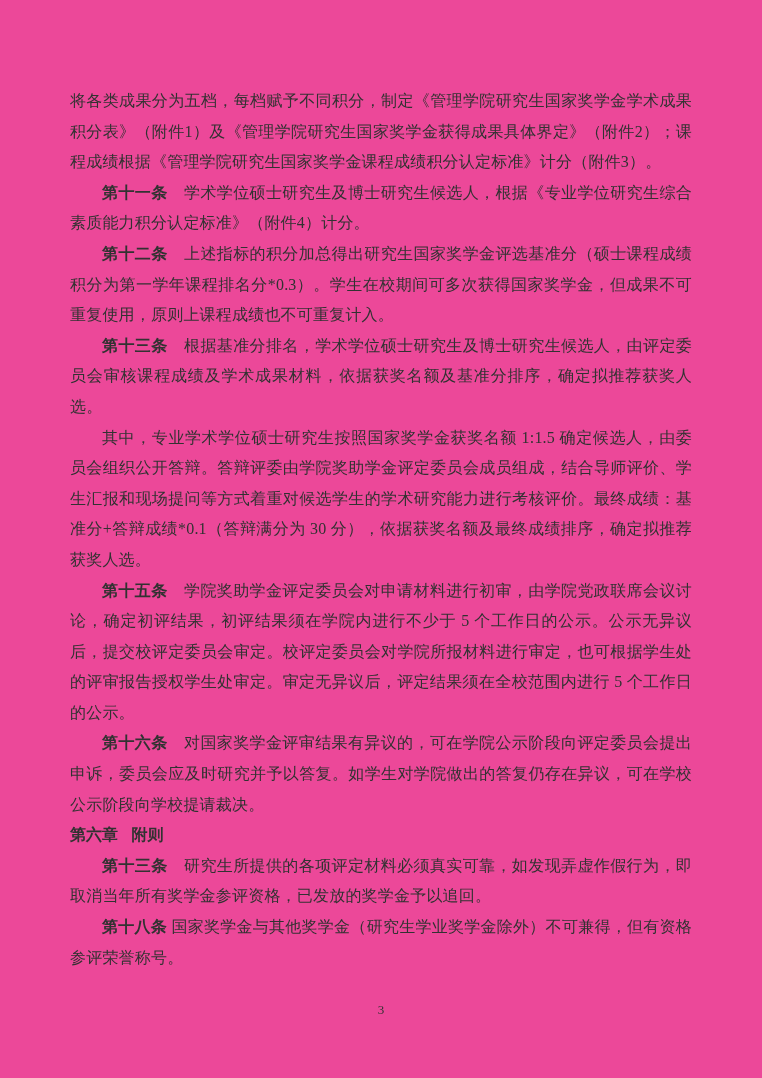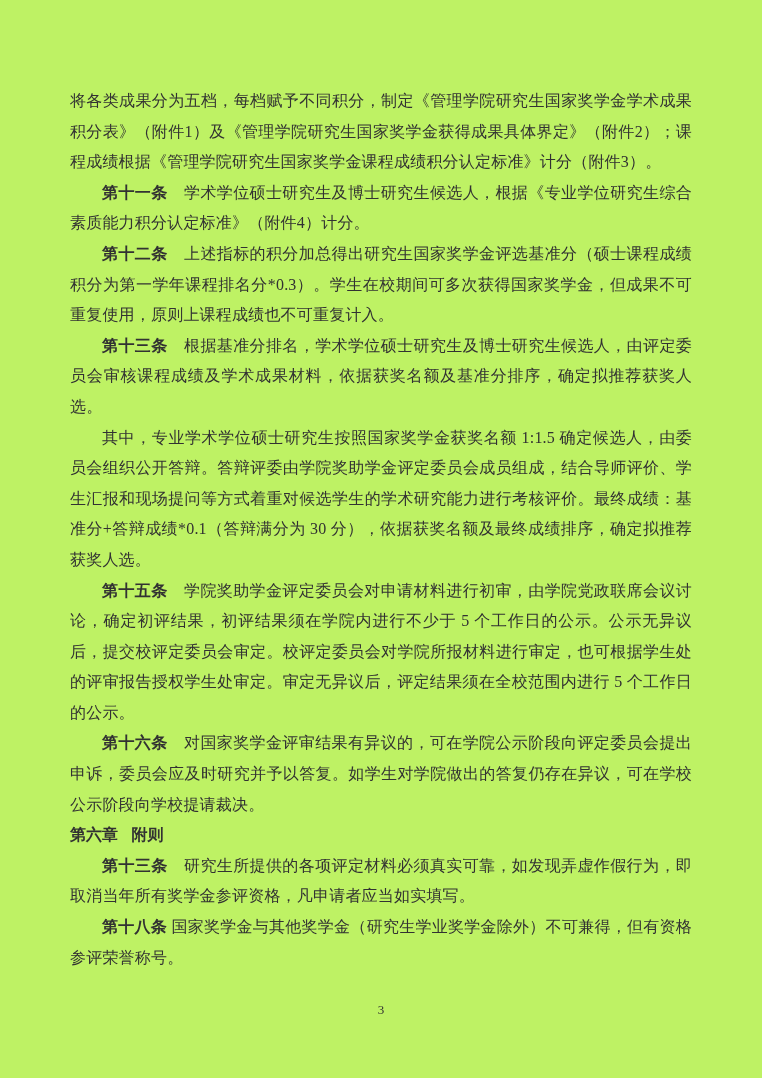--- a/index.html
+++ b/index.html
@@ -5,21 +5,21 @@
   html, body {
     margin: 0;
     padding: 0;
     background: #e8e8e8;
   }
   .page {
     position: relative;
     width: 762px;
     height: 1078px;
     margin: 0 auto;
-    background: #bef264;
+    background: #ec4899;
     box-sizing: border-box;
     padding: 86px 70px 0 70px;
     color: #323232;
     font-family: "Liberation Serif", "DejaVu Serif", serif;
     font-size: 16px;
     line-height: 30.6px;
     overflow: hidden;
   }
   .para {
     margin: 0;
@@ -69,19 +69,19 @@
 
   <p class="para"><span class="art-label"></span><span></span><span>其中，专业学术学位硕士研究生按照国家奖学金获奖名额 1:1.5 确定候选人，由委员会组织公开答辩。答辩评委由学院奖助学金评定委员会成员组成，结合导师评价、学生汇报和现场提问等方式着重对候选学生的学术研究能力进行考核评价。最终成绩：基准分+答辩成绩*0.1（答辩满分为 30 分），依据获奖名额及最终成绩排序，确定拟推荐获奖人选。</span></p>
 
 
   <p class="para"><span class="art-label">第十五条</span><span>　</span><span>学院奖助学金评定委员会对申请材料进行初审，由学院党政联席会议讨论，确定初评结果，初评结果须在学院内进行不少于 5 个工作日的公示。公示无异议后，提交校评定委员会审定。校评定委员会对学院所报材料进行审定，也可根据学生处的评审报告授权学生处审定。审定无异议后，评定结果须在全校范围内进行 5 个工作日的公示。</span></p>
 
   <p class="para"><span class="art-label">第十六条</span><span>　</span><span>对国家奖学金评审结果有异议的，可在学院公示阶段向评定委员会提出申诉，委员会应及时研究并予以答复。如学生对学院做出的答复仍存在异议，可在学校公示阶段向学校提请裁决。</span></p>
 
   <p class="chapter-heading"><span class="chapter-label">第六章</span><span>附则</span></p>
 
-  <p class="para"><span class="art-label">第十三条</span><span>　</span><span>研究生所提供的各项评定材料必须真实可靠，如发现弄虚作假行为，即取消当年所有奖学金参评资格，凡申请者应当如实填写。</span></p>
+  <p class="para"><span class="art-label">第十三条</span><span>　</span><span>研究生所提供的各项评定材料必须真实可靠，如发现弄虚作假行为，即取消当年所有奖学金参评资格，已发放的奖学金予以追回。</span></p>
 
   <p class="para"><span class="art-label">第十八条</span><span> </span><span>国家奖学金与其他奖学金（研究生学业奖学金除外）不可兼得，但有资格参评荣誉称号。</span></p>
 
   <div class="page-number">3</div>
 
 </div>
 
 </body></html>

